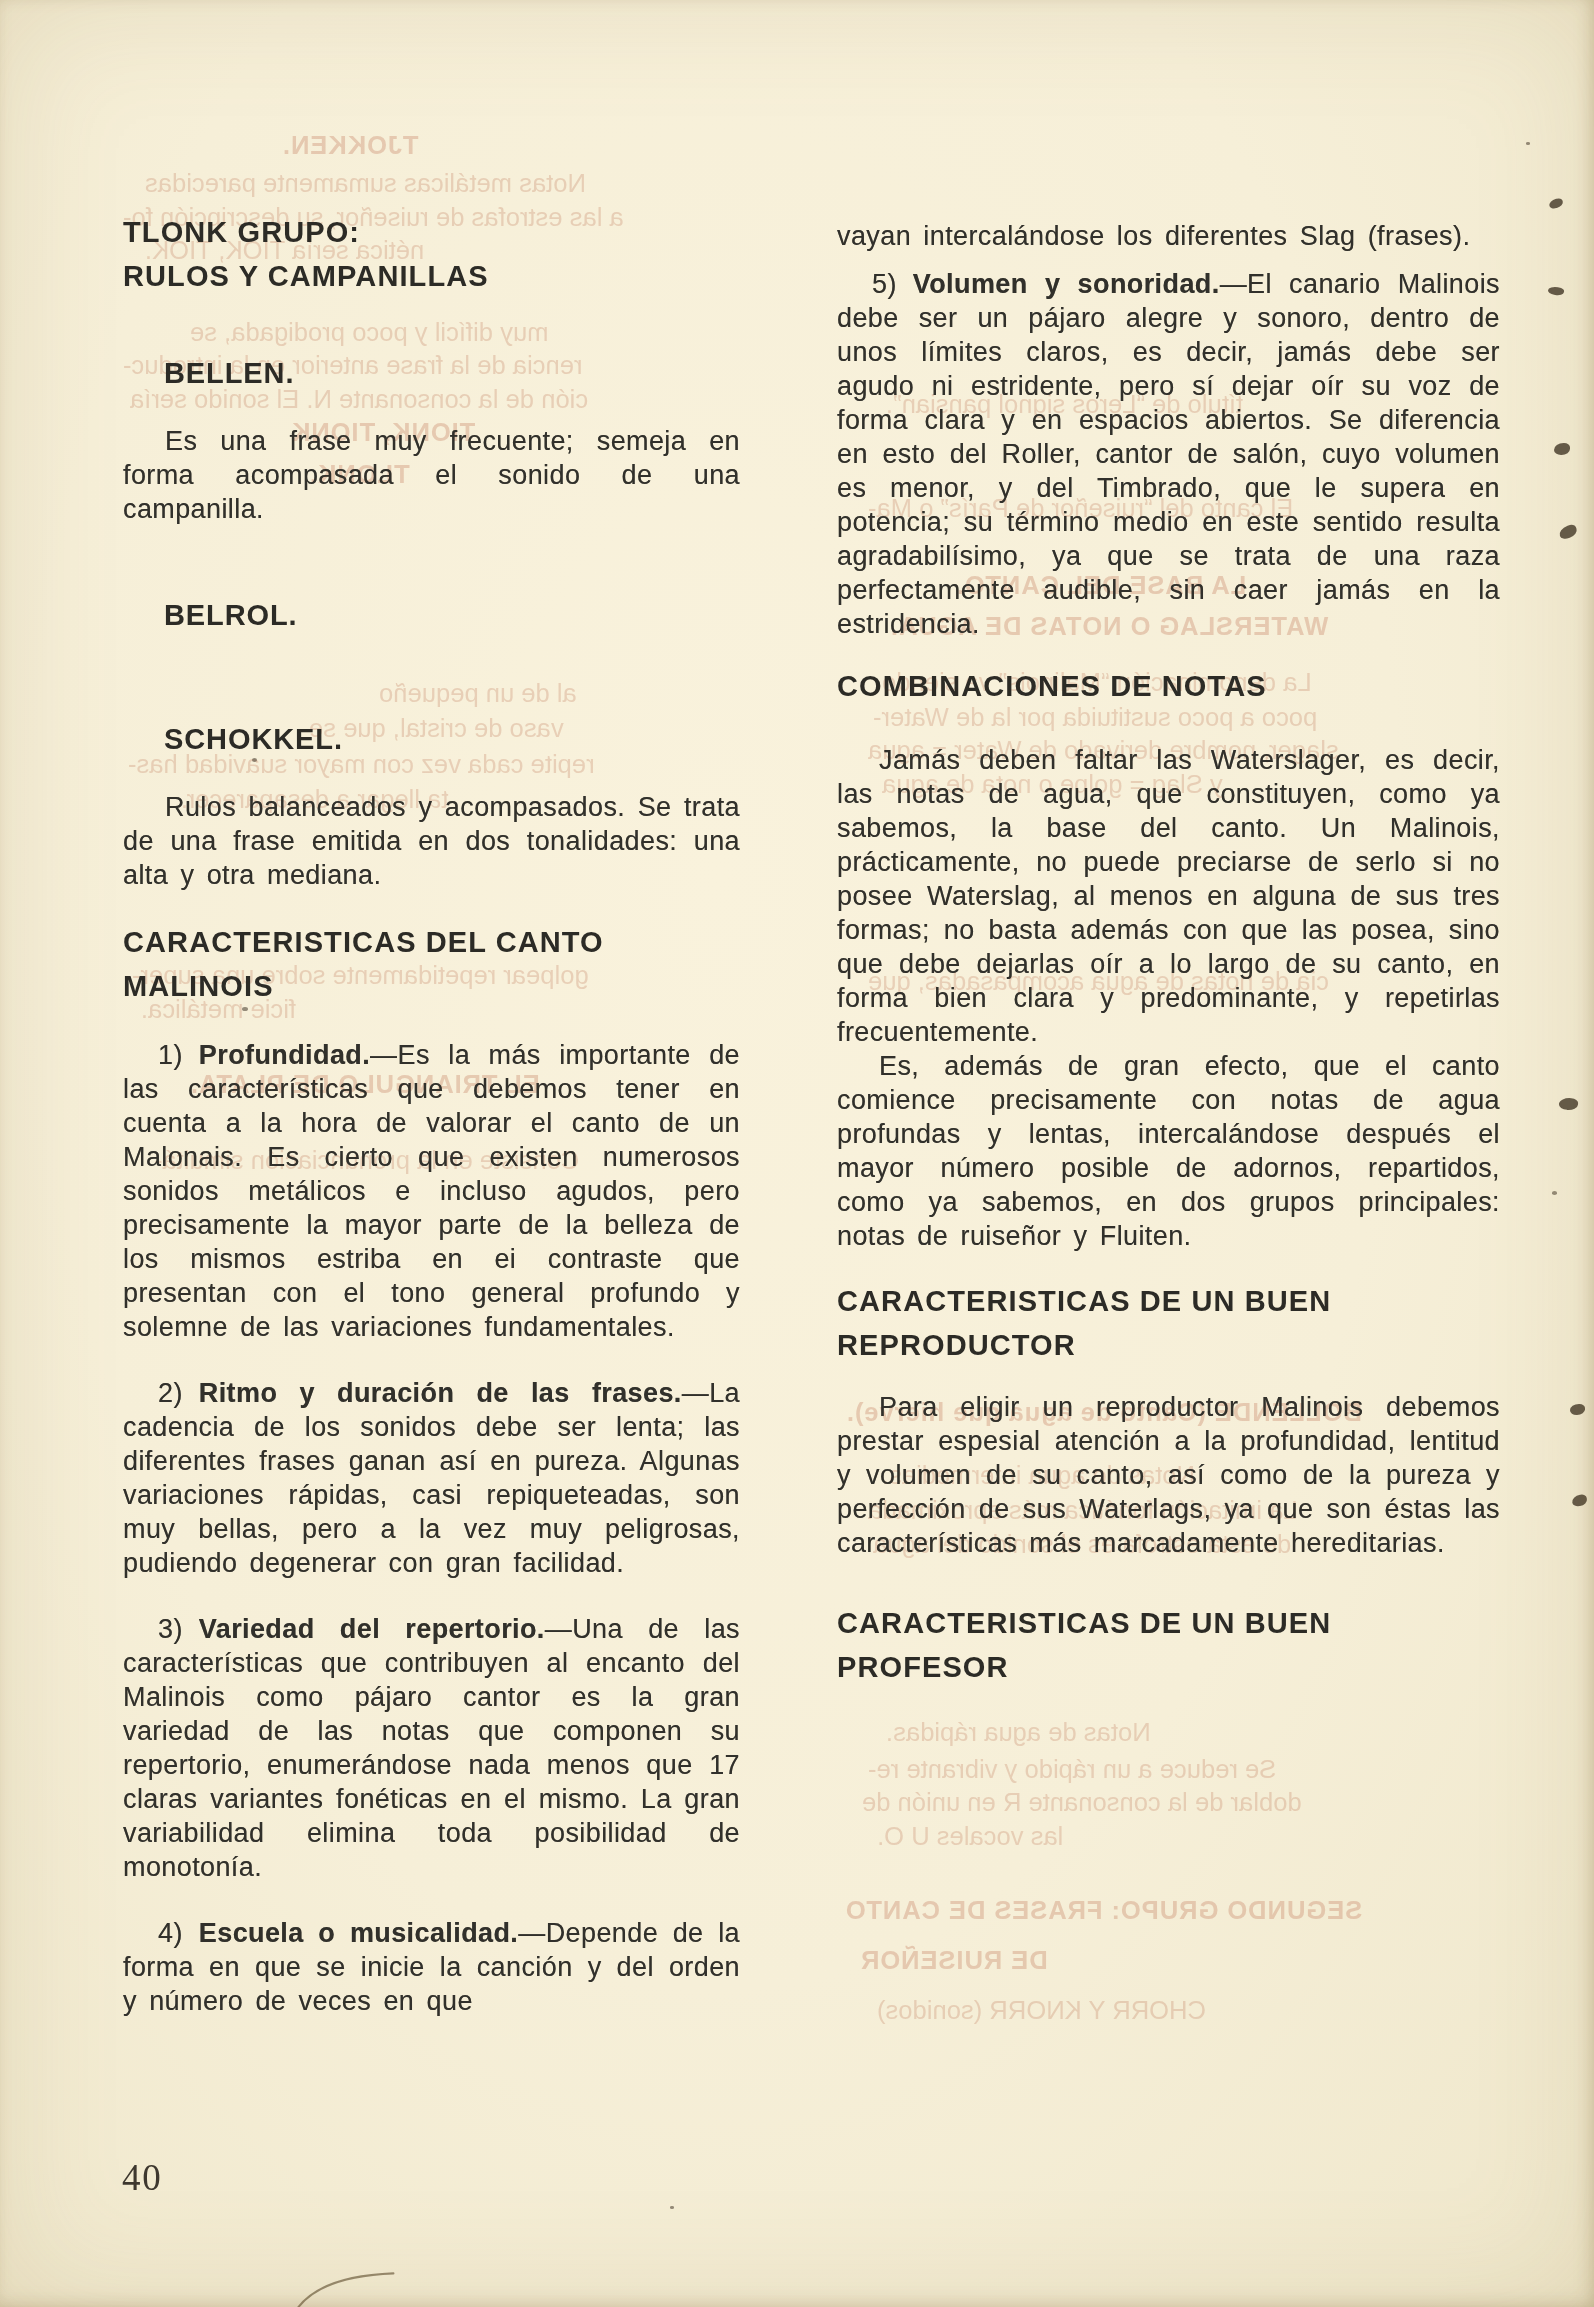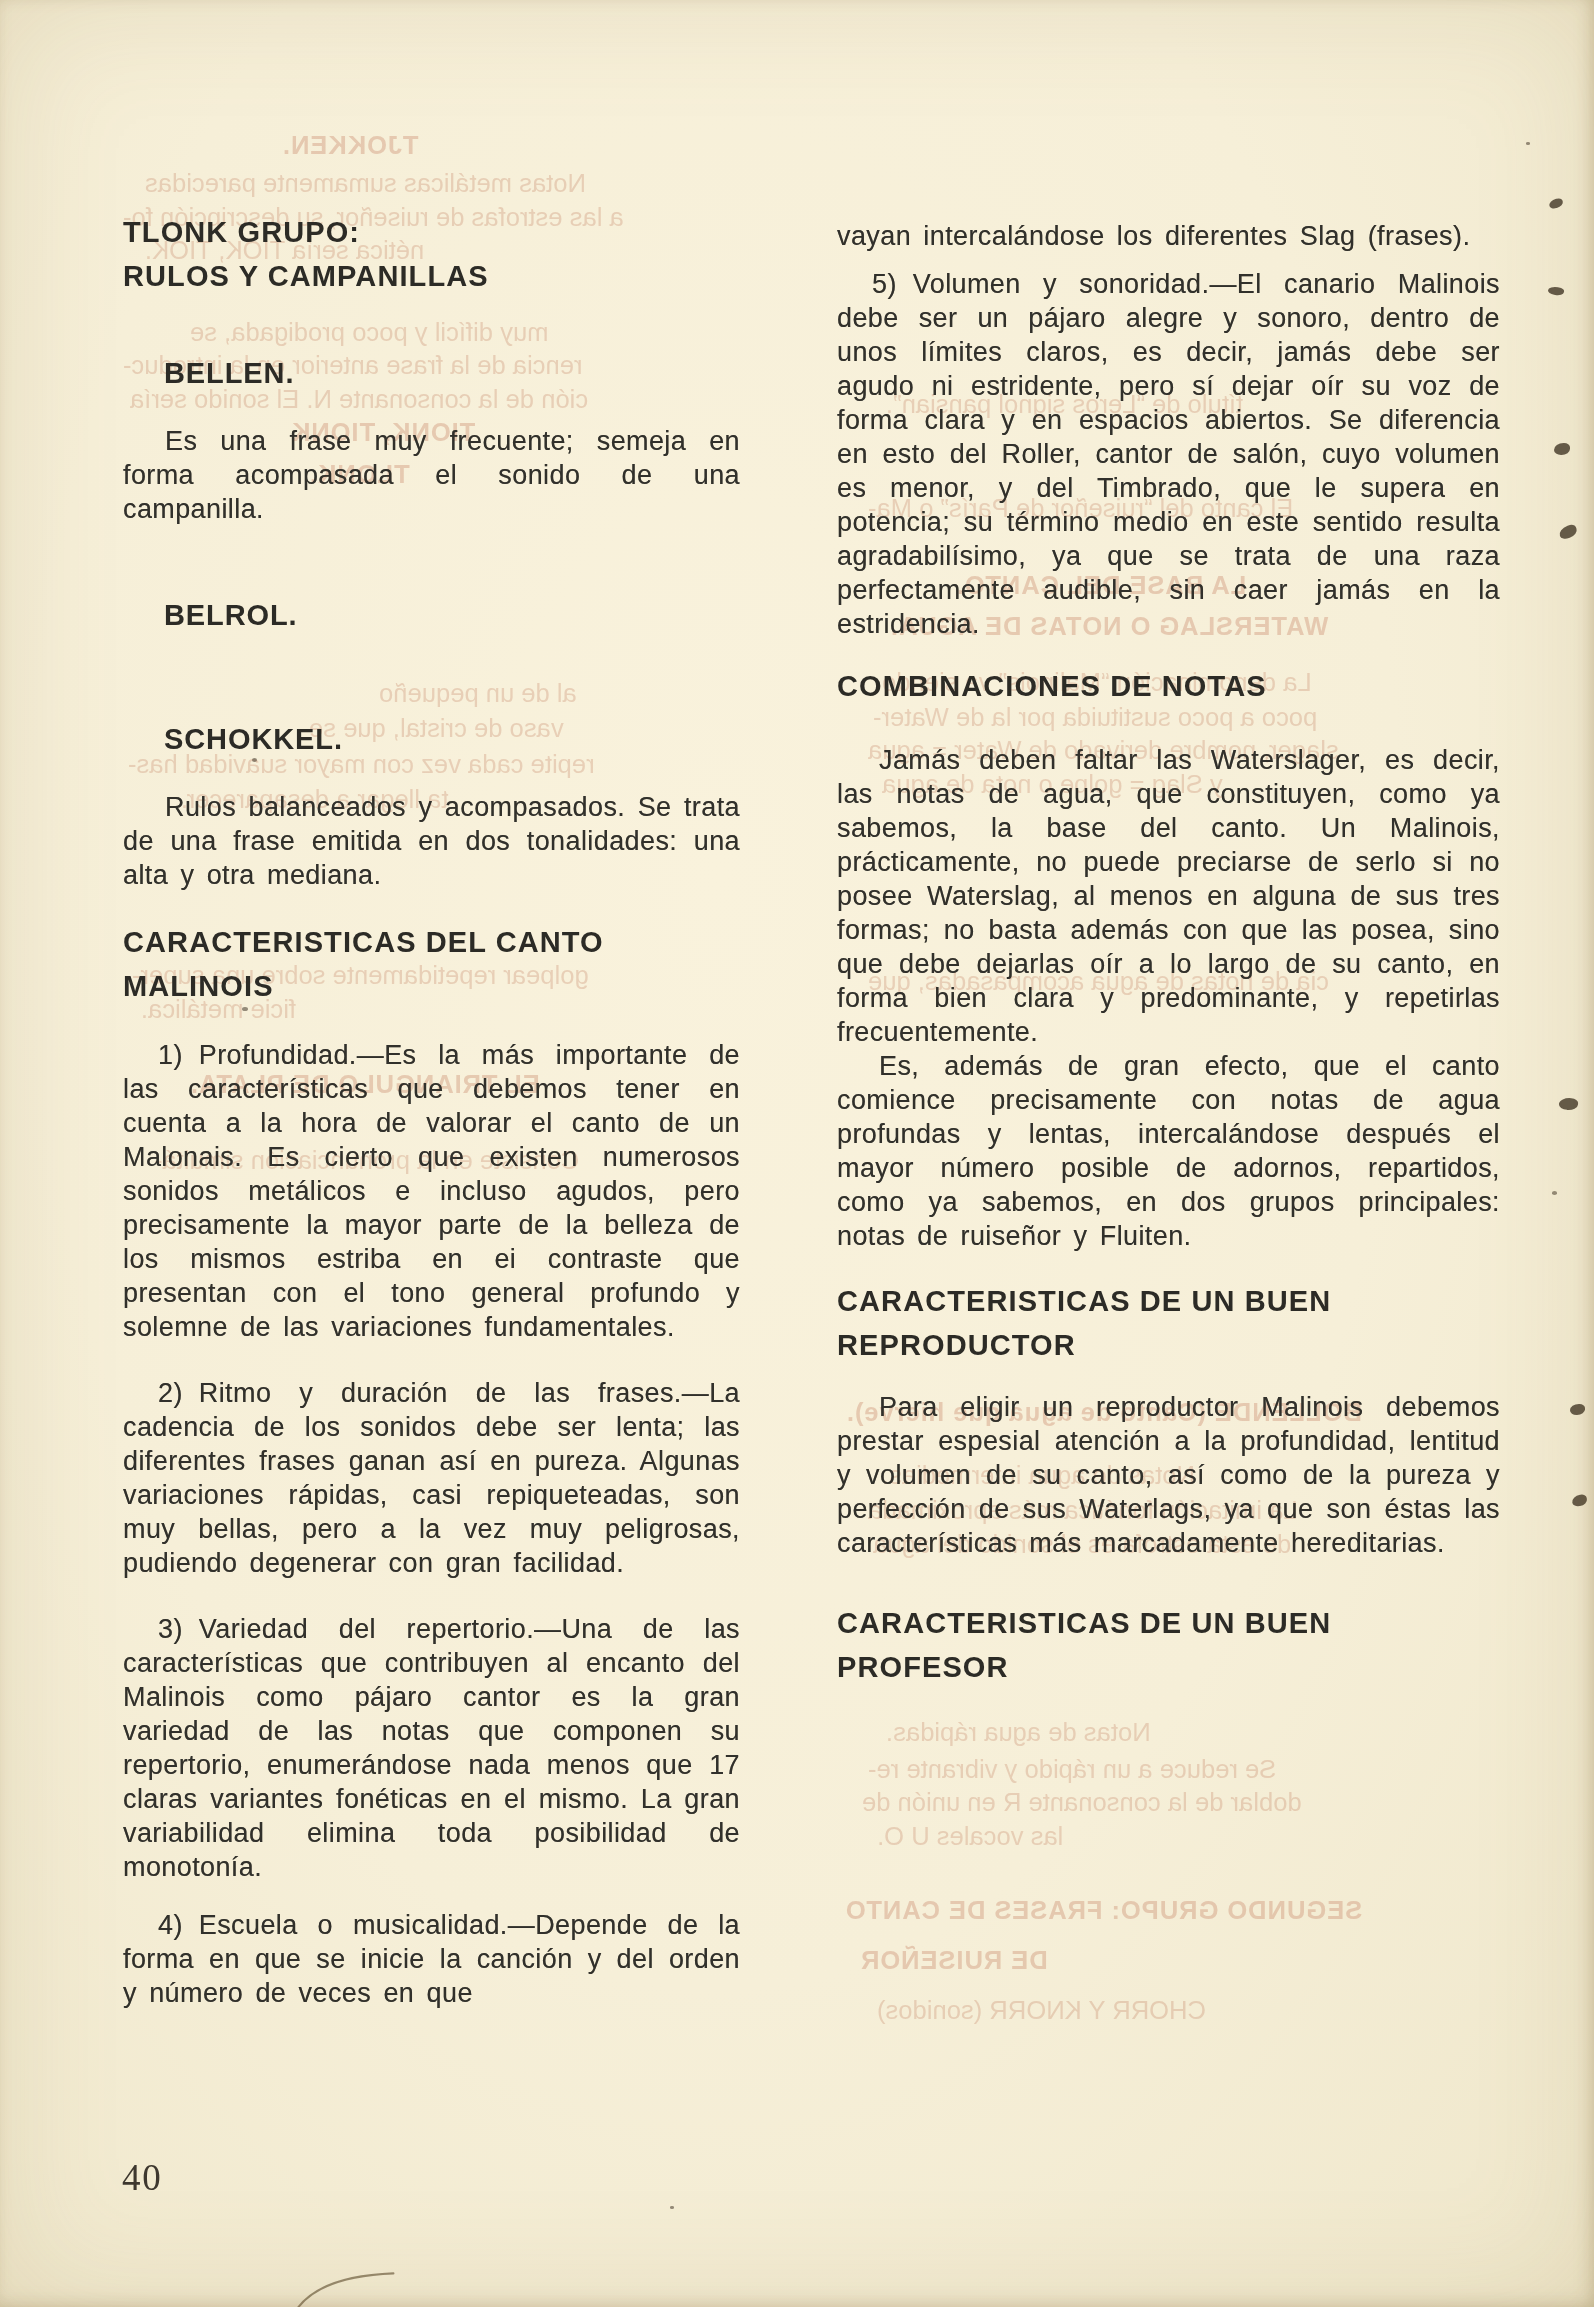--- a/index.html
+++ b/index.html
@@ -29,21 +29,21 @@
     color:#2c2b26;margin:0 0 0 41px;
   }
   .p{
     font-size:27px;line-height:34px;margin:0;
     text-align:justify;letter-spacing:0.4px;word-spacing:4.4px;
     text-shadow:0 0 0.4px rgba(20,20,15,0.45);
   }
   .pind{text-indent:42px;}
   .pnum{text-indent:35px;}
   .num{padding-right:16px;}
-  .lead{font-weight:normal;}
+  .lead{font-weight:bold;}
   .page-number{
     position:absolute;left:122px;top:2156px;
     font-family:"Liberation Serif", serif;font-size:37px;color:#3e382f;
     letter-spacing:1.8px;
   }
   .ghost{
     position:absolute;font-size:25.6px;line-height:32px;white-space:nowrap;
     color:rgba(197,128,100,0.30);
     transform:scaleX(-1);
     filter:blur(0.6px);
@@ -106,21 +106,21 @@
     <p class="sh" style="margin-top:58px">BELLEN.</p>
     <p class="p pind" style="margin-top:33px">Es una frase muy frecuente; semeja en forma acompasada el sonido de una campanilla.</p>
     <p class="sh" style="margin-top:72px">BELROL.</p>
     <p class="sh" style="margin-top:89px">SCHOKKEL.</p>
     <p class="p pind" style="margin-top:33px">Rulos balanceados y acompasados. Se trata de una frase emitida en dos tonalidades: una alta y otra mediana.</p>
     <p class="h" style="margin-top:28px">CARACTERISTICAS DEL CANTO
 MALINOIS</p>
     <p class="p pnum" style="margin-top:30px"><span class="num">1)</span><b class="lead">Profundidad.</b><span>—Es la más importante de las características que debemos tener en cuenta a la hora de valorar el canto de un Malonais. Es cierto que existen numerosos sonidos metálicos e incluso agudos, pero precisamente la mayor parte de la belleza de los mismos estriba en ei contraste que presentan con el tono general profundo y solemne de las variaciones fundamentales.</span></p>
     <p class="p pnum" style="margin-top:32px"><span class="num">2)</span><b class="lead">Ritmo y duración de las frases.</b><span>—La cadencia de los sonidos debe ser lenta; las diferentes frases ganan así en pureza. Algunas variaciones rápidas, casi repiqueteadas, son muy bellas, pero a la vez muy peligrosas, pudiendo degenerar con gran facilidad.</span></p>
     <p class="p pnum" style="margin-top:32px"><span class="num">3)</span><b class="lead">Variedad del repertorio.</b><span>—Una de las características que contribuyen al encanto del Malinois como pájaro cantor es la gran variedad de las notas que componen su repertorio, enumerándose nada menos que 17 claras variantes fonéticas en el mismo. La gran variabilidad elimina toda posibilidad de monotonía.</span></p>
-    <p class="p pnum" style="margin-top:24px"><span class="num">4)</span><b class="lead">Escuela o musicalidad.</b><span>—Depende de la forma en que se inicie la canción y del orden y número de veces en que</span></p>
+    <p class="p pnum" style="margin-top:32px"><span class="num">4)</span><b class="lead">Escuela o musicalidad.</b><span>—Depende de la forma en que se inicie la canción y del orden y número de veces en que</span></p>
   </div>
 
   <div class="col col-right">
     <p class="p">vayan intercalándose los diferentes Slag (frases).</p>
     <p class="p pnum" style="margin-top:14px"><span class="num">5)</span><b class="lead">Volumen y sonoridad.</b><span>—El canario Malinois debe ser un pájaro alegre y sonoro, dentro de unos límites claros, es decir, jamás debe ser agudo ni estridente, pero sí dejar oír su voz de forma clara y en espacios abiertos. Se diferencia en esto del Roller, cantor de salón, cuyo volumen es menor, y del Timbrado, que le supera en potencia; su término medio en este sentido resulta agradabilísimo, ya que se trata de una raza perfectamente audible, sin caer jamás en la estridencia.</span></p>
     <p class="h" style="margin-top:23px">COMBINACIONES DE NOTAS</p>
     <p class="p pind" style="margin-top:35px">Jamás deben faltar las Waterslager, es decir, las notas de agua, que constituyen, como ya sabemos, la base del canto. Un Malinois, prácticamente, no puede preciarse de serlo si no posee Waterslag, al menos en alguna de sus tres formas; no basta además con que las posea, sino que debe dejarlas oír a lo largo de su canto, en forma bien clara y predominante, y repetirlas frecuentemente.</p>
     <p class="p pind" style="margin-top:0">Es, además de gran efecto, que el canto comience precisamente con notas de agua profundas y lentas, intercalándose después el mayor número posible de adornos, repartidos, como ya sabemos, en dos grupos principales: notas de ruiseñor y Fluiten.</p>
     <p class="h" style="margin-top:26.4px">CARACTERISTICAS DE UN BUEN
 REPRODUCTOR</p>

